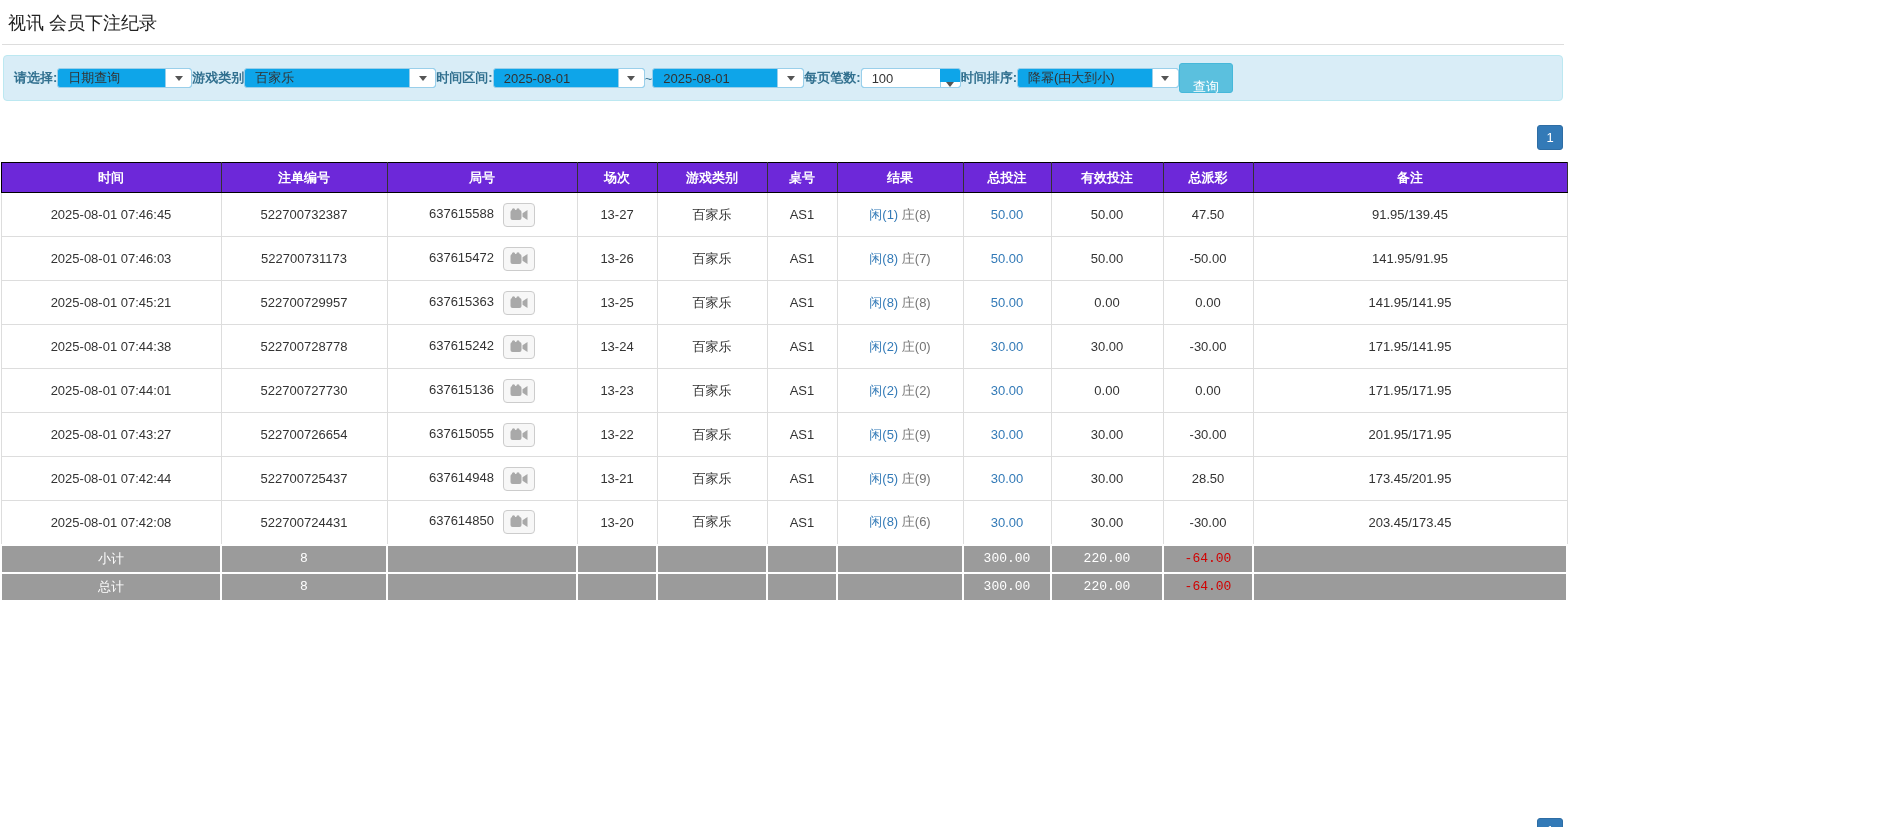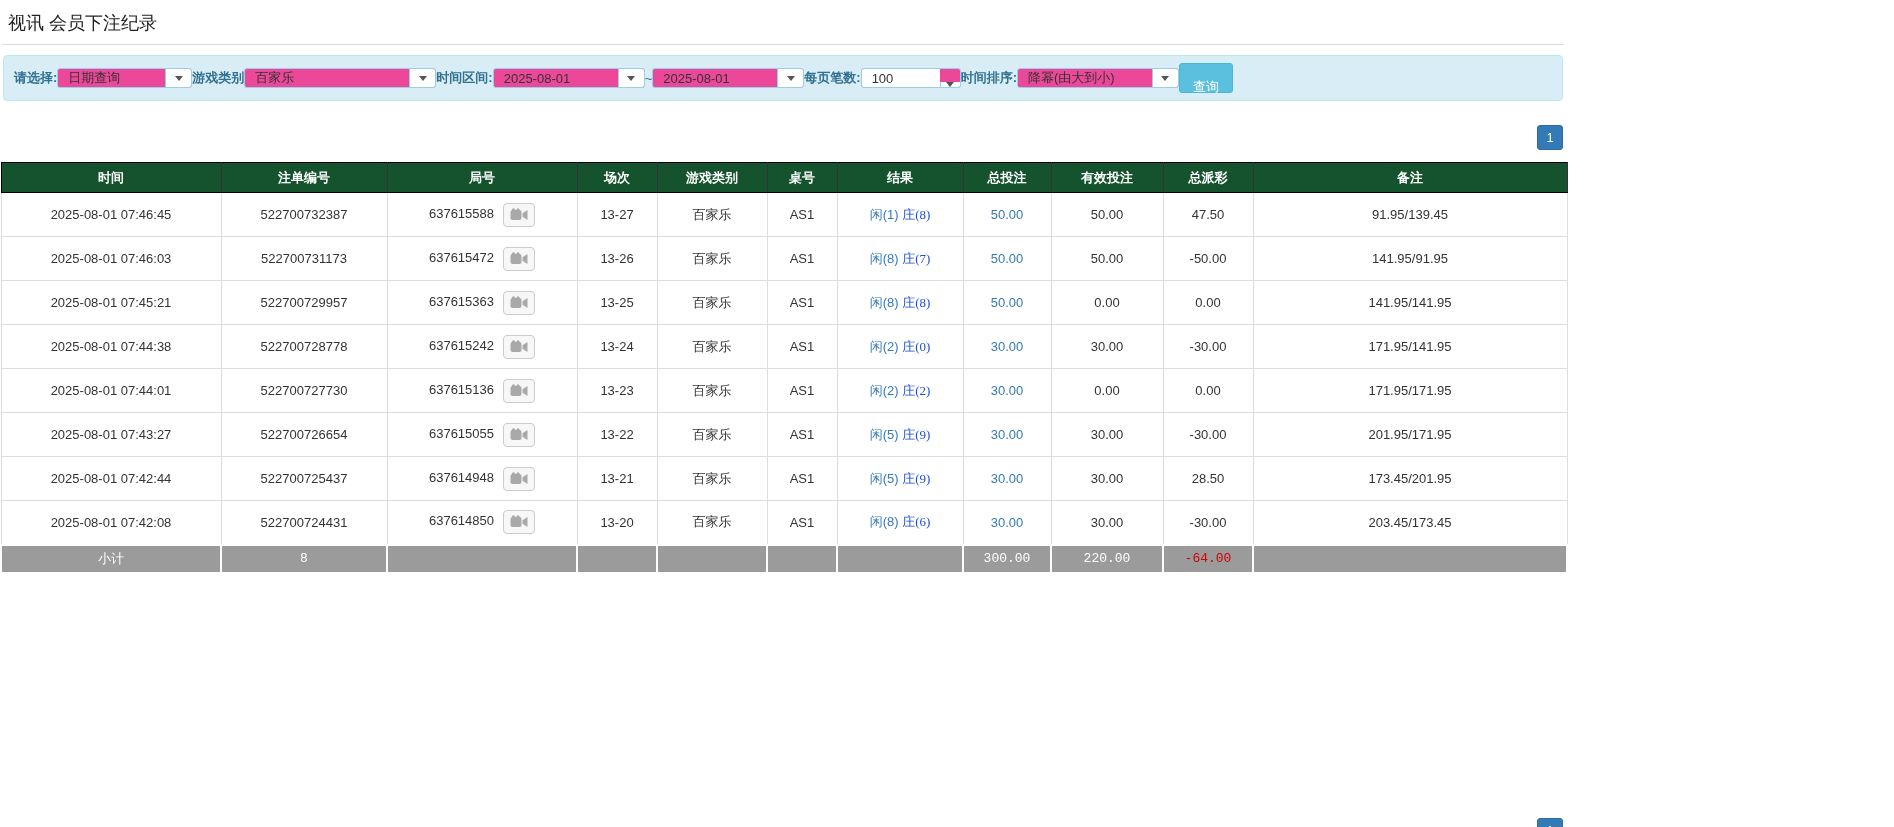--- a/index.html
+++ b/index.html
@@ -22,21 +22,21 @@
   .filter-bar {
     margin:10px 3px 0 3px;
     background:#d9edf7; border:1px solid #bce8f1; border-radius:4px;
     padding:8px 10px;
     display:flex; align-items:center; 
     height:46px;
   }
   .filter-label { color:#31708f; font-weight:bold; font-size:13px; white-space:nowrap; }
   .select-box {
     display:flex; align-items:stretch; height:20px;
-    background:#ec4899; border:1px solid #9acfea; border-radius:3px; overflow:hidden;
+    background:#0ea5e9; border:1px solid #9acfea; border-radius:3px; overflow:hidden;
     cursor:pointer;
   }
   .select-value { padding:0 10px; font-size:13px; color:#333; display:flex; align-items:center; flex:1; white-space:nowrap; }
   .select-caret-btn {
     width:26px; border:none; border-left:1px solid #9acfea; background:#fff;
     display:flex; align-items:center; justify-content:center; cursor:pointer; padding:0;
   }
   .caret { width:0; height:0; border-left:4px solid transparent; border-right:4px solid transparent; border-top:5px solid #555; }
   .pagesize-input {
     border:none; outline:none; width:100%; height:100%; padding:0 10px;
@@ -75,32 +75,32 @@
     font-family:inherit;
   }
   .pagination-bottom { position:absolute; top:818px; left:1537px; }
 
   
   table.records {
     width:1566px; border-collapse:collapse; table-layout:fixed;
     font-size:13px;
   }
   table.records thead th {
-    background:#14532d; color:#fff; font-weight:bold;
+    background:#6d28d9; color:#fff; font-weight:bold;
     height:30px; 
     border:1px solid #000; border-right:1px solid #333;
   }
   table.records tbody td {
     background:#fff; height:44px; text-align:center; vertical-align:middle;
     border:1px solid #ddd; color:#333;
     overflow:hidden; white-space:nowrap;
   }
   .bet-link { color:#337ab7; text-decoration:none; cursor:pointer; }
   .res-player { color:#337ab7; }
-  .res-banker { color:#1d4ed8;font-family:Liberation Serif, serif; }
+  .res-banker { color:#737373; }
   .neg { color:#e00000; }
   .video-btn {
     display:inline-flex; align-items:center; justify-content:center;
     width:32px; height:24px; margin-left:9px; vertical-align:middle;
     background:#f7f7f7; border:1px solid #ccc; border-radius:4px; cursor:pointer;
   }
   table.records tfoot td {
     background:#9b9b9b; color:#fff; height:28px; text-align:center;
     border:2px solid #fff; font-size:13px;font-family:Liberation Mono, monospace;
   }
@@ -367,20 +367,33 @@
         <td></td>
         <td></td>
         <td></td>
         <td></td>
         <td></td>
         <td>300.00</td>
         <td>220.00</td>
         <td class="neg">-64.00</td>
         <td></td>
       </tr>
+      <tr>
+        <td>总计</td>
+        <td>8</td>
+        <td></td>
+        <td></td>
+        <td></td>
+        <td></td>
+        <td></td>
+        <td>300.00</td>
+        <td>220.00</td>
+        <td class="neg">-64.00</td>
+        <td></td>
+      </tr>
     </tfoot>
   </table>
 
 </div>
 
 <div class="pagination-bottom">
   <button class="page-btn">1</button>
 </div>
 
 </body></html>

